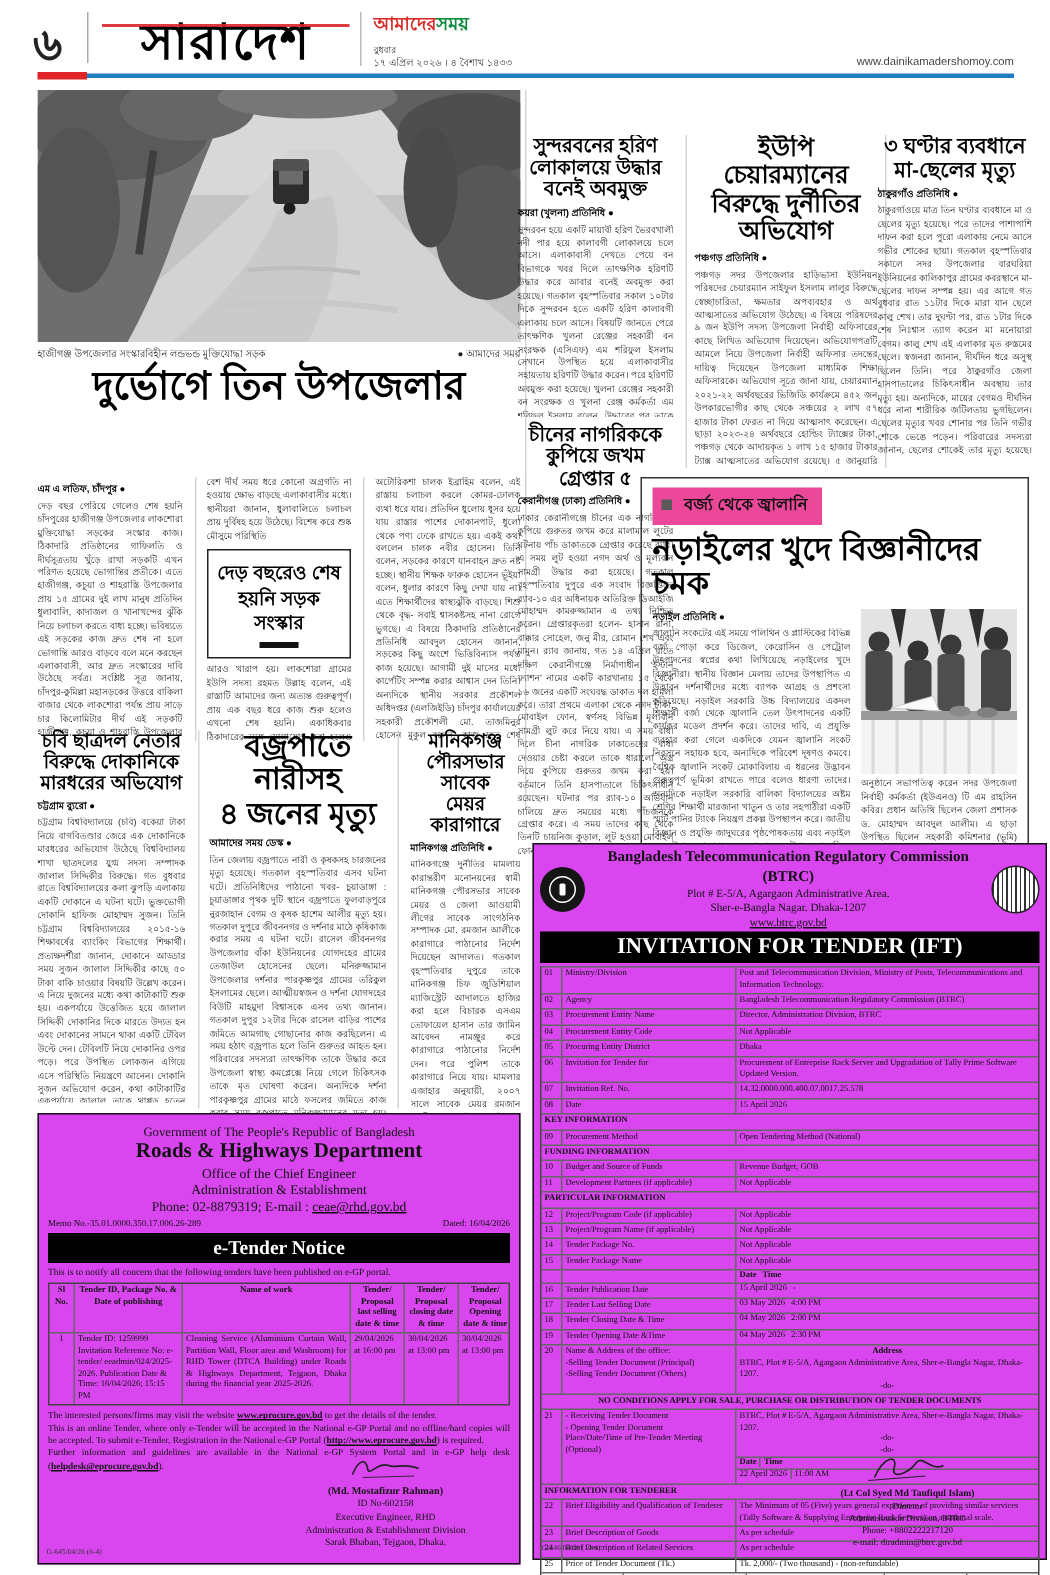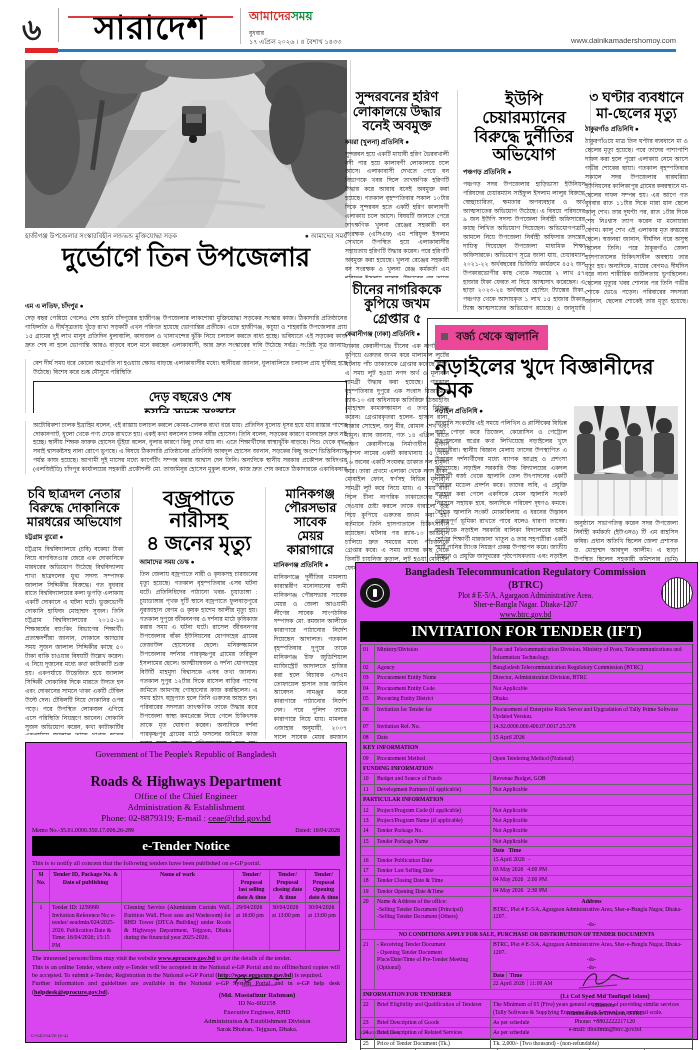--- a/index.html
+++ b/index.html
@@ -22,21 +22,21 @@
   .rule-blue{position:absolute;left:58px;top:49px;width:618px;height:3px;background:#1f7dc2;}
   
   .bn-h1{font-weight:bold;color:#000;text-align:center;line-height:1.12;}
   .byline{font-size:6.4px;font-weight:bold;color:#000;margin:3px 0 2px;}
   .bodytx{font-size:6px;line-height:1.48;text-align:justify;color:#222;overflow:hidden;}
   .caption{font-size:6.5px;color:#222;}
   
   .photo-main{position:absolute;left:25px;top:60px;width:322px;height:168px;background:#cfcfcf;overflow:hidden;}
   .cap-row{position:absolute;left:25px;top:231px;width:322px;display:flex;justify-content:space-between;}
   .mainhead{position:absolute;left:25px;top:243px;width:322px;font-size:26px;}
-  .mainbody{position:absolute;left:25px;top:298px;width:322px;height:176px;display:flex;gap:8px;flex-direction:column;}
+  .mainbody{position:absolute;left:25px;top:318px;width:322px;height:176px;display:flex;gap:8px;}
   .mcol{flex:1;overflow:hidden;}
   .mcol+.mcol{border-left:1px solid #d5d5d5;padding-left:7px;}
   .insetbox{border:1px solid #222;margin:4px 0;padding:7px 3px 6px;text-align:center;}
   .insetbox .t{font-size:12.5px;font-weight:bold;line-height:1.3;color:#000;}
   .insetbox .bar{width:26px;height:4px;background:#111;margin:5px auto 0;}
   .subrow{position:absolute;left:25px;top:487px;width:322px;height:252px;display:flex;gap:8px;}
   .subA{width:102px;}.subB{width:122px;border-left:1px solid #d5d5d5;border-right:1px solid #d5d5d5;padding:0 7px;}.subC{width:76px;}
   .subA .bn-h1{font-size:12.5px;}.subB .bn-h1{font-size:20px;}.subC .bn-h1{font-size:12.5px;}
   
   .rwrap{position:absolute;left:345px;top:62px;width:343px;height:980px;margin-top:28px;}
@@ -58,21 +58,21 @@
   
   .notice{position:absolute;border:1.5px solid #111;background:#d946ef;box-sizing:border-box;
           font-family:"Liberation Serif",serif;color:#111;}
   .blackbar{background:#000;color:#fff;text-align:center;font-weight:bold;}
   .u{text-decoration:underline;}
   .gnum{position:absolute;left:5px;bottom:4px;font-size:5px;color:#333;}
   
   #rhd{left:25px;top:742px;width:322px;height:301px;padding:4px 6px;}
   #rhd .c{text-align:center;}
   .rhd-gov{font-size:8.5px;margin-top:2px;}
-  .rhd-dept{font-size:14px;font-weight:bold;margin-top:15px;}
+  .rhd-dept{font-size:14px;font-weight:bold;margin-top:1px;}
   .rhd-l{font-size:9px;margin-top:1px;}
   .rhd-memo{display:flex;justify-content:space-between;font-size:6px;margin-top:4px;}
   #rhd .blackbar{font-size:13px;margin-top:3px;padding:2px 0;}
   .rhd-intro{font-size:6.3px;margin-top:3px;}
   .rhd-tbl{margin-top:3px;border:1px solid #444;font-size:5.8px;line-height:1.3;}
   .rhd-tr{display:grid;grid-template-columns:16px 72px 112px 36px 36px 36px;}
   .rhd-tr>div{border-left:1px solid #666;padding:1px 2px;}
   .rhd-tr>div:first-child{border-left:none;}
   .rhd-th{font-weight:bold;text-align:center;border-bottom:1px solid #666;}
   .rhd-foot{font-size:6.2px;margin-top:3px;line-height:1.35;text-align:justify;}

